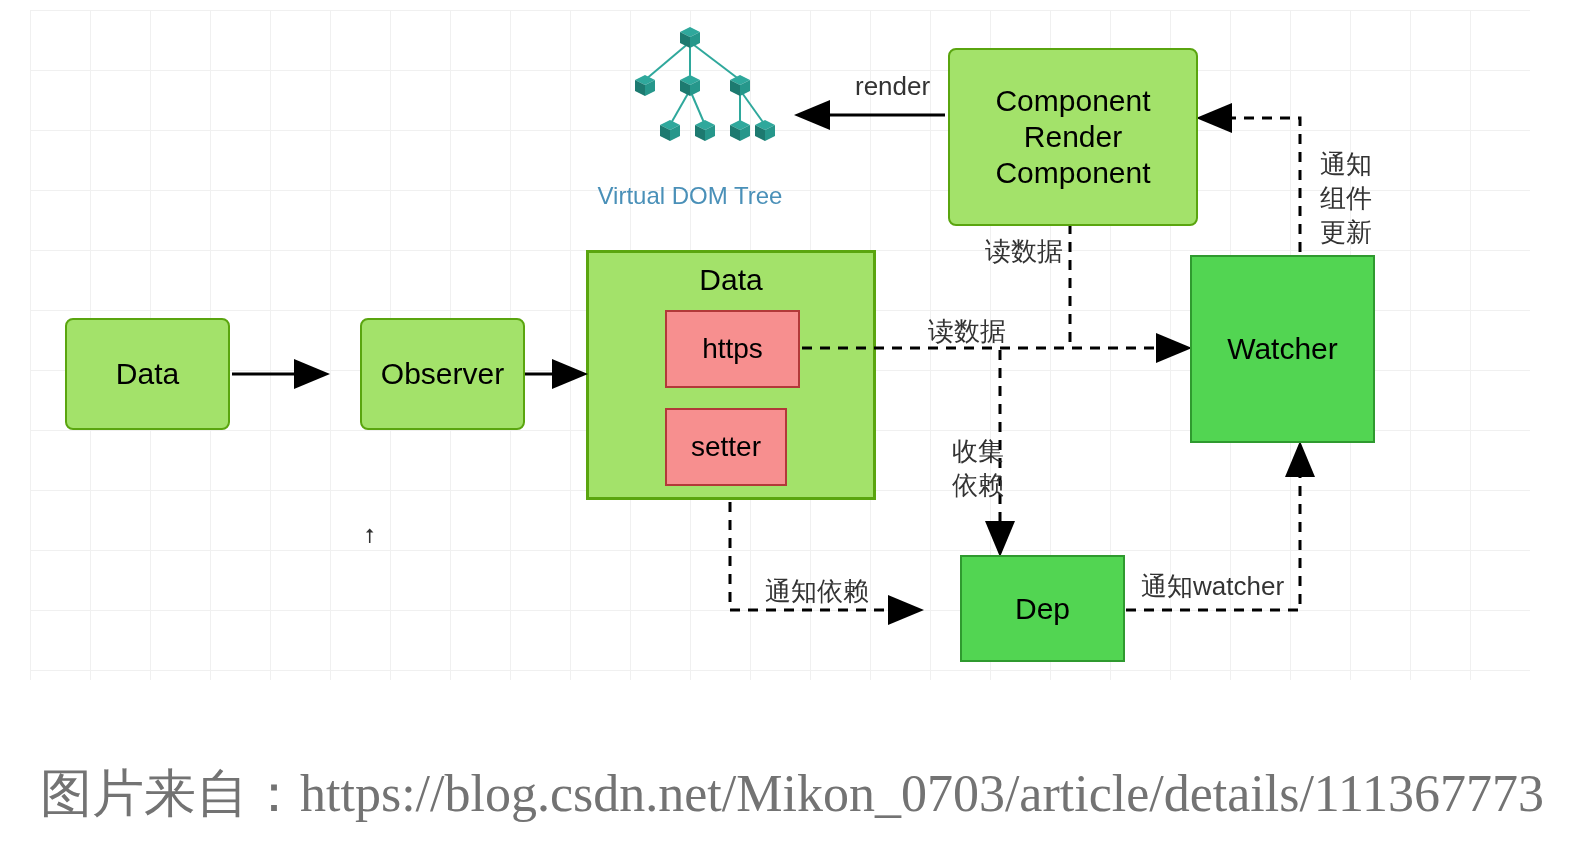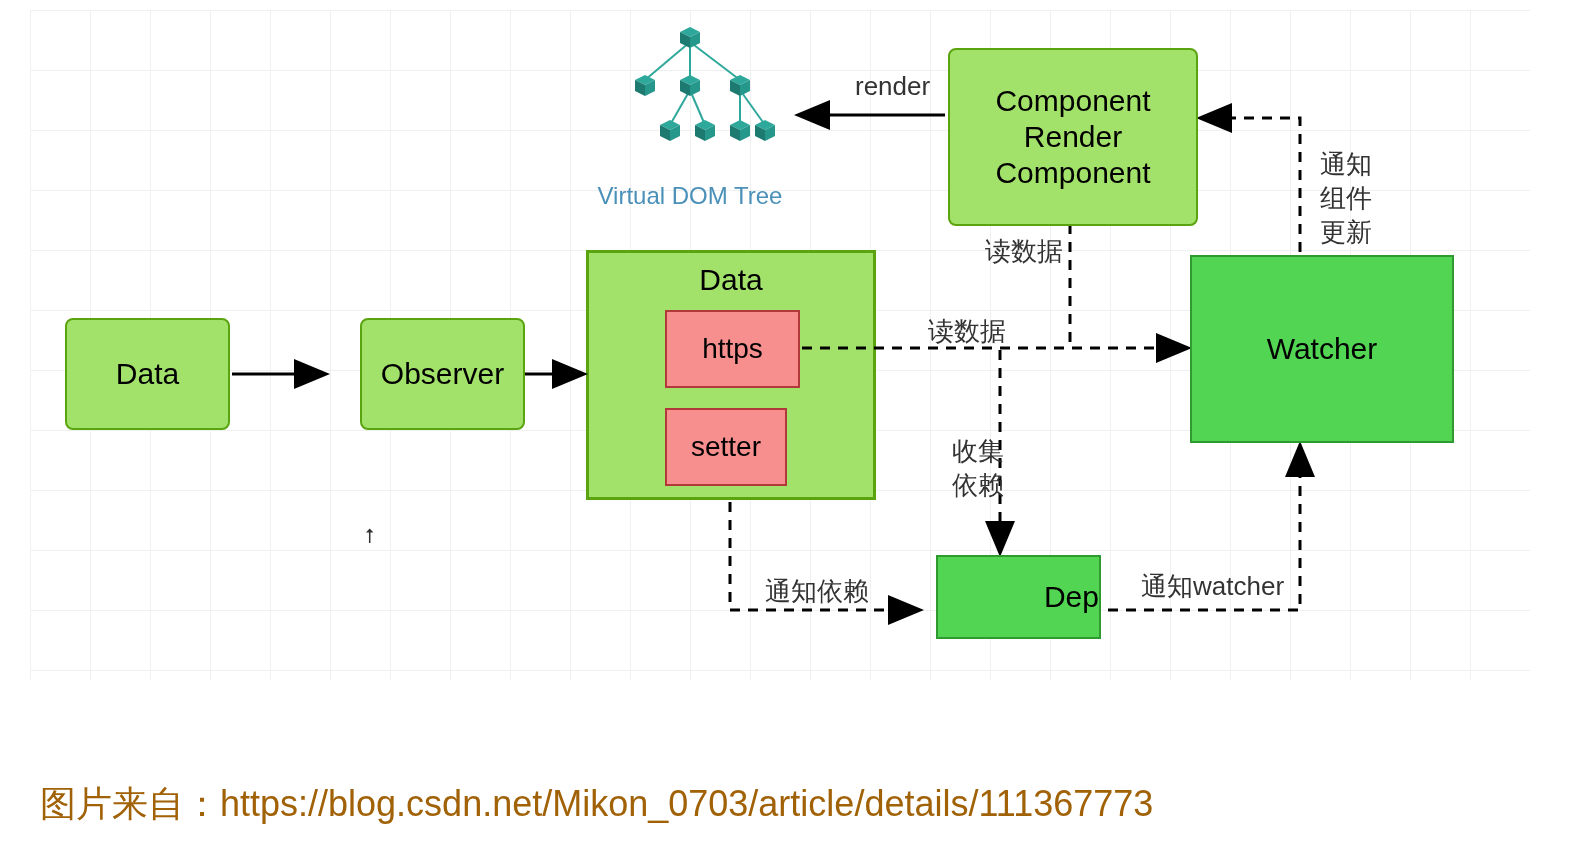--- a/index.html
+++ b/index.html
@@ -73,22 +73,23 @@
   .vdom-label {
     color: #4a90b8;
     font-weight: normal;
     font-size: 24px;
     margin-top: 8px;
   }
   .credit {
     position: absolute;
     left: 40px;
     bottom: 30px;
-    font-size: 36px;
-    color: #a16207;
+    font-size: 52px;
+    color: #737373;
+    font-family: Liberation Serif, serif;
   }
   svg.connectors {
     position: absolute;
     left: 0; top: 0;
     width: 1584px; height: 720px;
     z-index: 1;
     pointer-events: none;
   }
   .cursor {
     position: absolute;
@@ -151,25 +152,25 @@
 <div class="box box-red" style="left:665px; top:408px; width:122px; height:78px;">
   <span>setter</span>
 </div>
 
 <div class="box box-light" style="left:948px; top:48px; width:250px; height:178px; flex-direction:column; font-size:30px; line-height:1.2;text-align:right;">
   <div>Component</div>
   <div>Render</div>
   <div>Component</div>
 </div>
 
-<div class="box box-green" style="left:1190px; top:255px; width:264px; height:188px;">
+<div class="box box-green" style="left:1190px; top:255px; width:185px; height:188px;">
   <span>Watcher</span>
 </div>
 
-<div class="box box-green" style="left:936px; top:555px; width:165px; height:84px;justify-content:flex-end;">
+<div class="box box-green" style="left:960px; top:555px; width:165px; height:107px;">
   <span>Dep</span>
 </div>
 
 <div class="label" style="left:855px; top:70px;">render</div>
 <div class="label" style="left:985px; top:235px;">读数据</div>
 <div class="label" style="left:928px; top:315px;">读数据</div>
 <div class="label" style="left:940px; top:435px;margin-left:12px;">收集
 依赖</div>
 <div class="label" style="left:765px; top:575px;">通知依赖</div>
 <div class="label" style="left:1125px; top:570px;margin-left:16px;">通知watcher</div>

